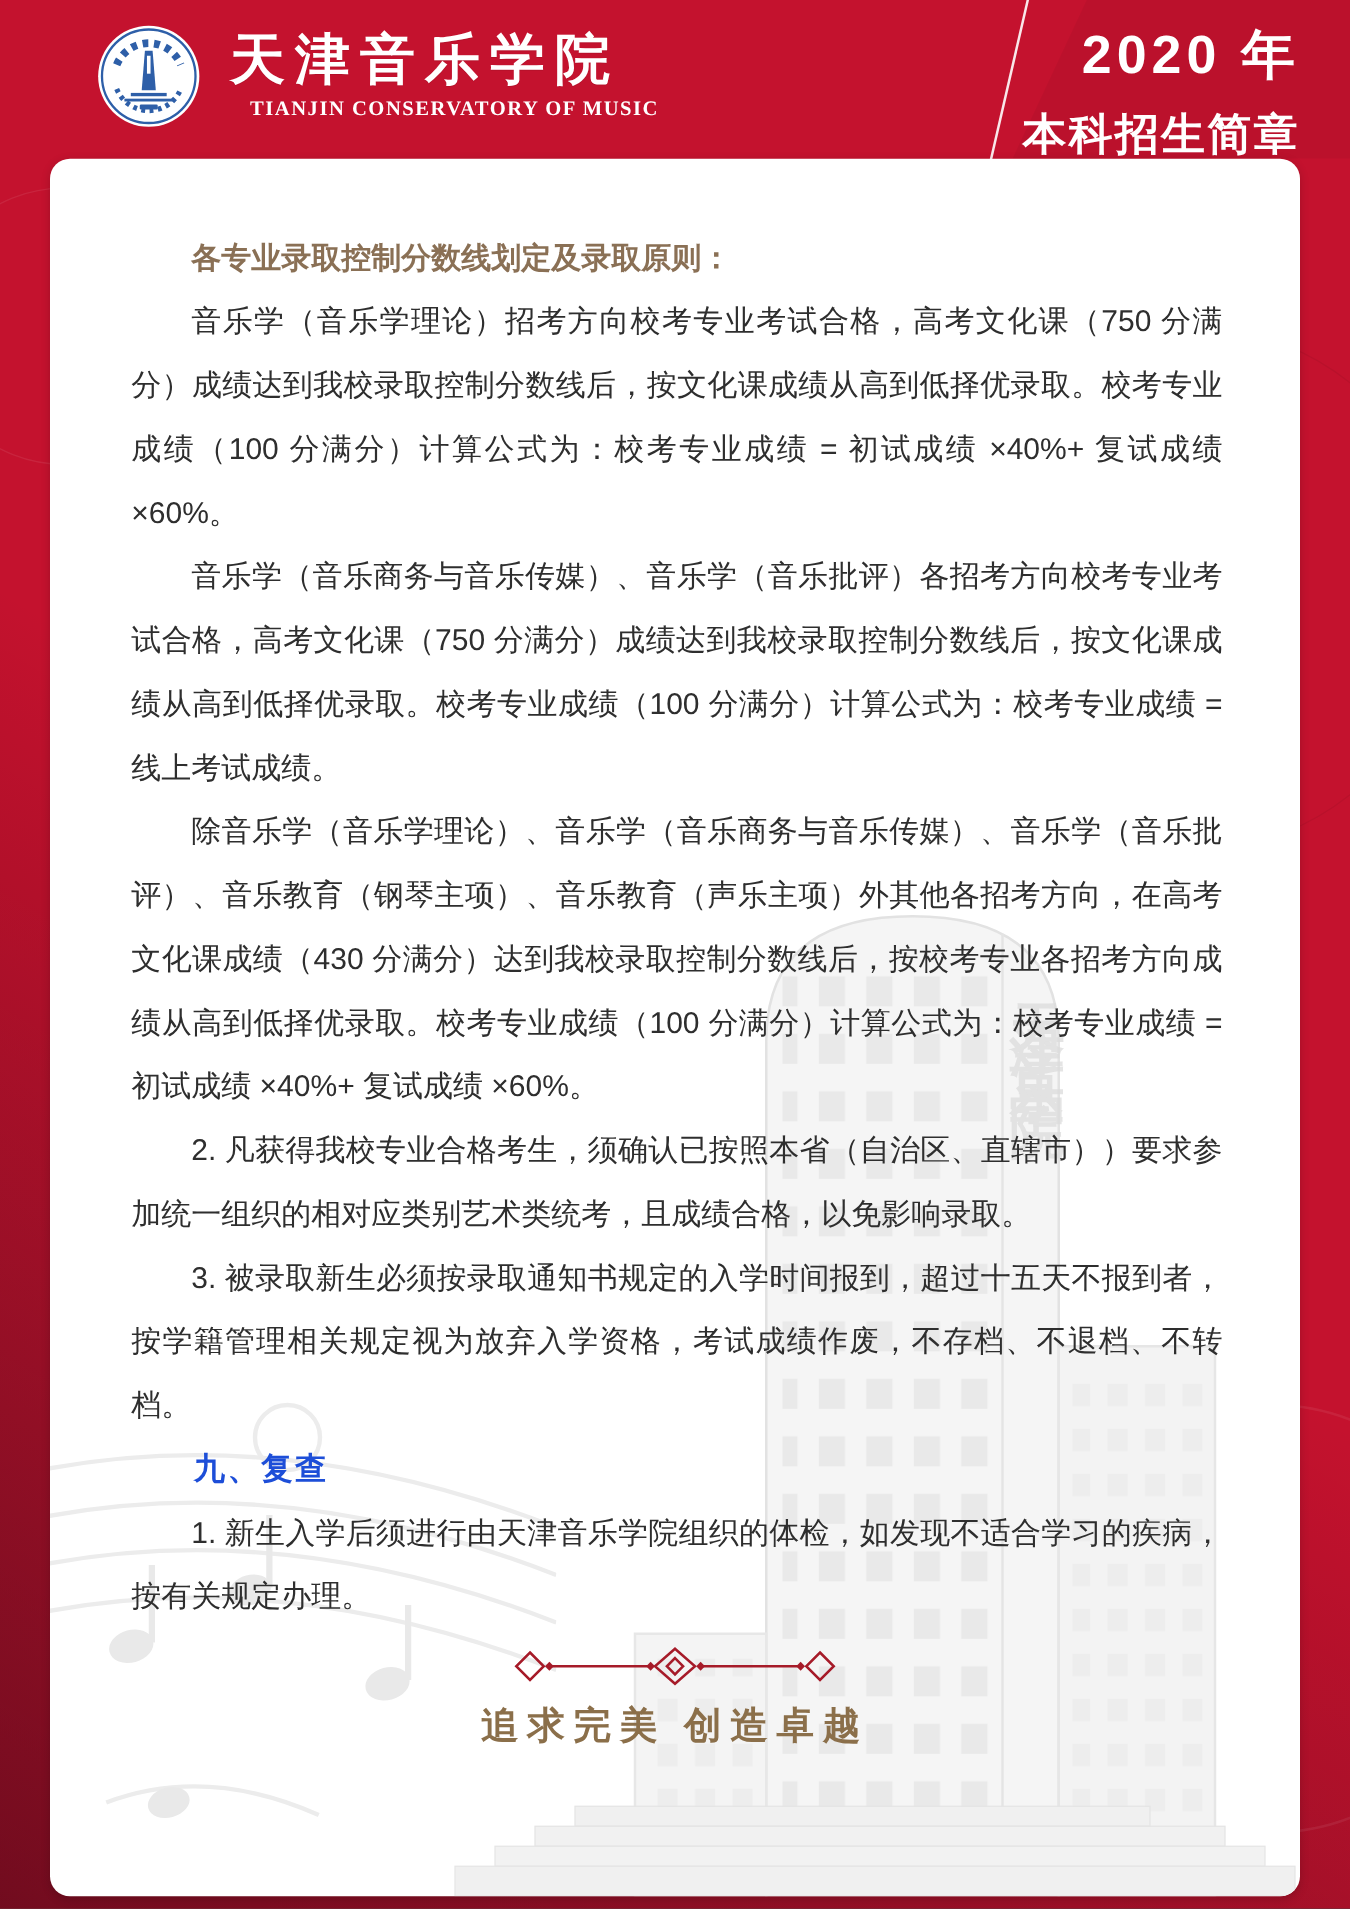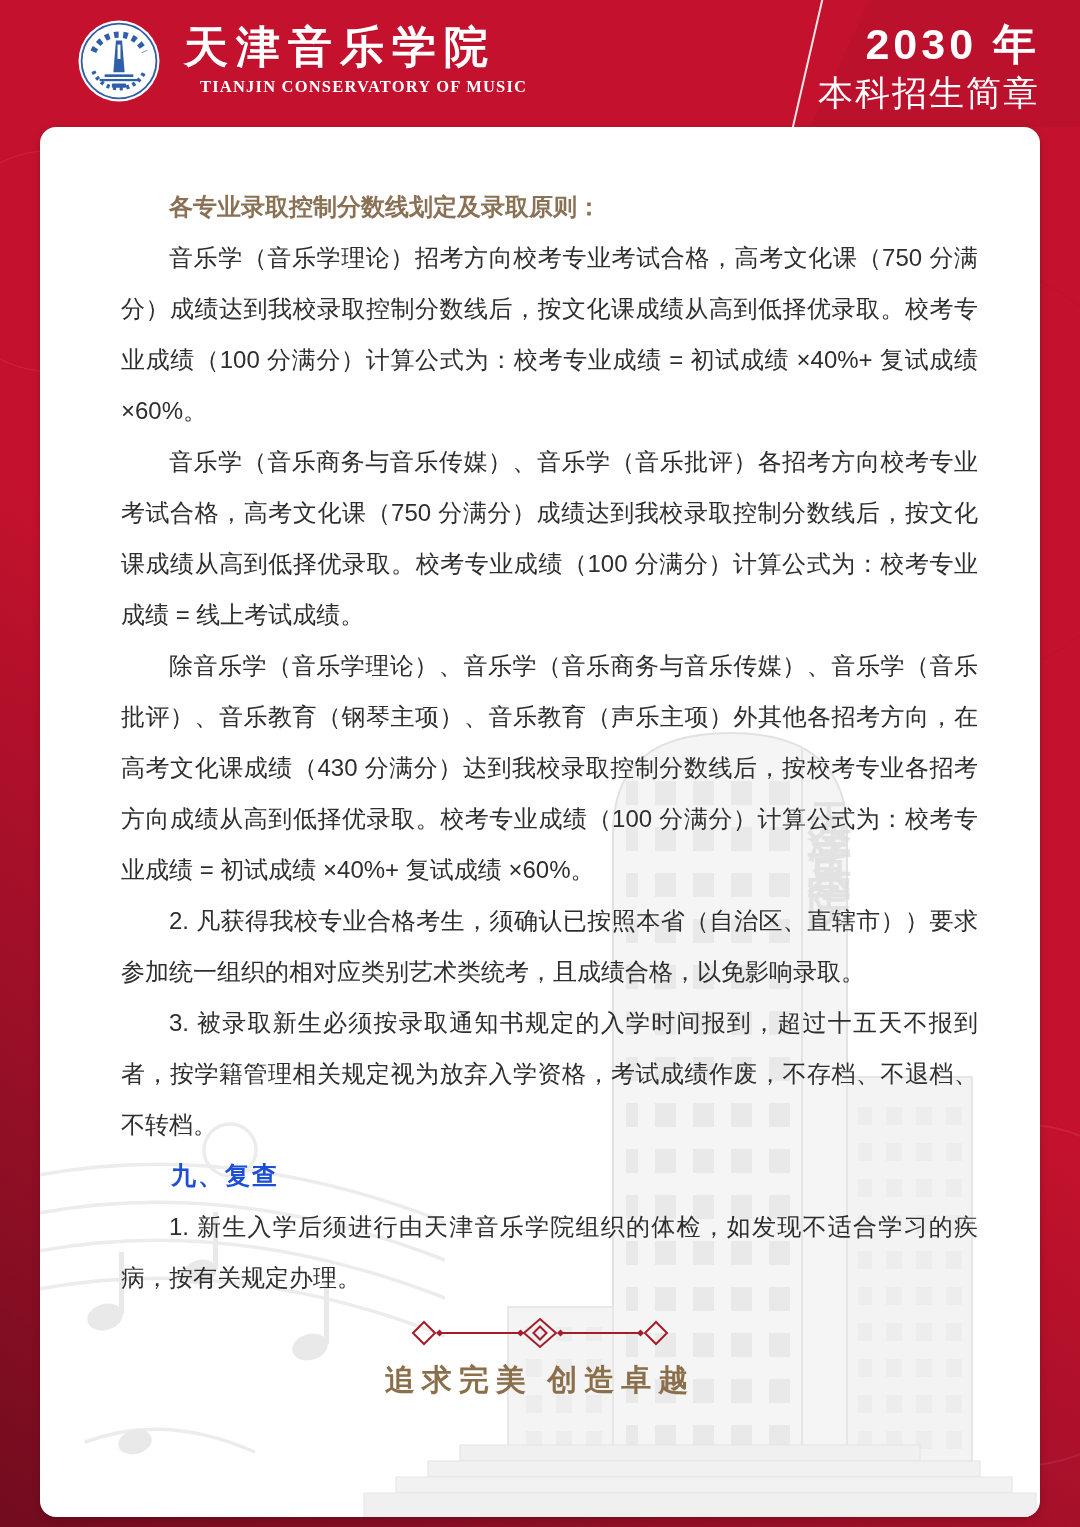--- a/index.html
+++ b/index.html
@@ -36,21 +36,21 @@
   .logo-en {
     font-family:"Liberation Serif", serif; font-weight:bold;
     font-size:16.5px; letter-spacing:1.2px; margin-top:7px; white-space:nowrap;margin-left:16px;
   }
   .diag-line {
     position:absolute; left:824px; top:-12px; width:2px; height:155px;
     background:rgba(255,255,255,0.9); transform:rotate(13deg); transform-origin:top center;
   }
   .banner-right { position:absolute; right:40px; top:22px; text-align:right; color:#fff; }
   .banner-year { font-size:43px; font-weight:bold; letter-spacing:4px; line-height:44px; }
-  .banner-title { font-size:35px; font-weight:normal; letter-spacing:2px; line-height:36px; margin-top:9px; }
+  .banner-title { font-size:35px; font-weight:bold; letter-spacing:2px; line-height:36px; margin-top:24px; }
 
   
   .card {
     position:absolute; left:40px; top:127px; width:1000px; bottom:10px;
     background:#ffffff; border-radius:16px; overflow:hidden;
     box-shadow:0 2px 8px rgba(0,0,0,0.18);
   }
   .wm { position:absolute; pointer-events:none; z-index:1; }
   .wm-building { left:0; top:0; }
   .wm-notes { left:-15px; top:985px; }
@@ -59,21 +59,20 @@
     writing-mode:vertical-rl; font-family:"Liberation Serif", serif;
     font-size:44px; font-weight:bold; letter-spacing:16px;
     color:#dcdcdc; opacity:0.75; pointer-events:none;
   }
 
   .content {
     position:relative; z-index:2;
     padding:54px 62px 0 65px;
     font-size:23px; line-height:51px; color:#2e2e2e;
     text-align:justify;
-    margin-left:16px;
   }
   .content p, .content h2, .content h3 { margin:0; text-indent:2em; font-size:24px; font-weight:normal; }
   .sec-heading { color:#8a7055; font-weight:bold !important; font-size:24px !important; }
   .review-heading { color:#1d4ed8; font-weight:bold !important; font-size:25px !important; letter-spacing:2px; }
 
   .card-footer { position:relative; z-index:2; margin-top:12px; text-align:center; }
   .divider-svg { display:block; margin:0 auto; }
   .motto {
     margin-top:9px; color:#8b6f4a; font-size:30px; font-weight:bold;
     letter-spacing:7px; font-family:"Liberation Serif", serif;
@@ -105,21 +104,21 @@
       </svg>
       <div class="logo-text">
         <div class="logo-cn">天津音乐学院</div>
         <div class="logo-en">TIANJIN  CONSERVATORY  OF  MUSIC</div>
       </div>
     </div>
 
     <div class="diag-line"></div>
 
     <div class="banner-right">
-      <div class="banner-year">2030 年</div>
+      <div class="banner-year">2020 年</div>
       <div class="banner-title">本科招生简章</div>
     </div>
   </header>
 
   <main class="card">
 
     <svg class="wm wm-building" width="1000" height="1390" viewBox="0 0 1000 1390">
       <defs>
         <pattern id="win" width="38" height="46" patternUnits="userSpaceOnUse">
           <rect x="7" y="10" width="21" height="24" fill="#e9e9e9"></rect>

